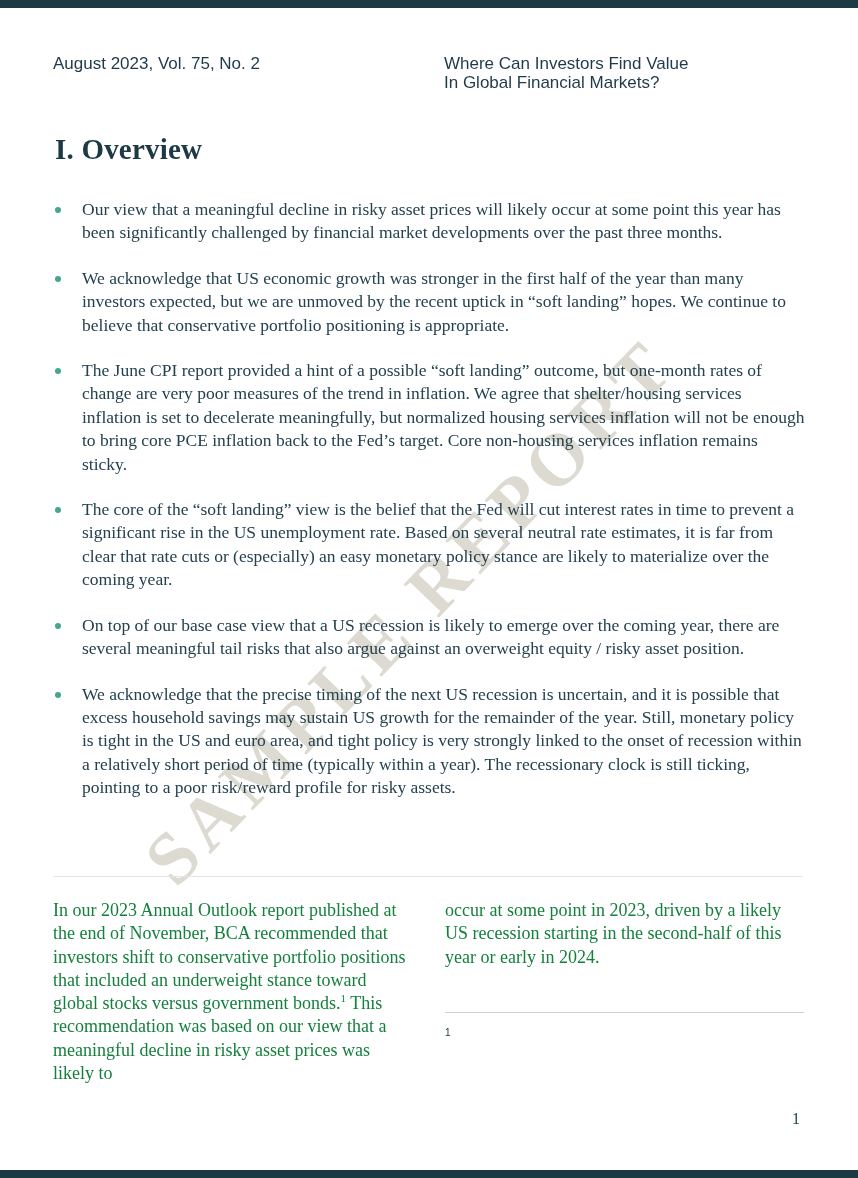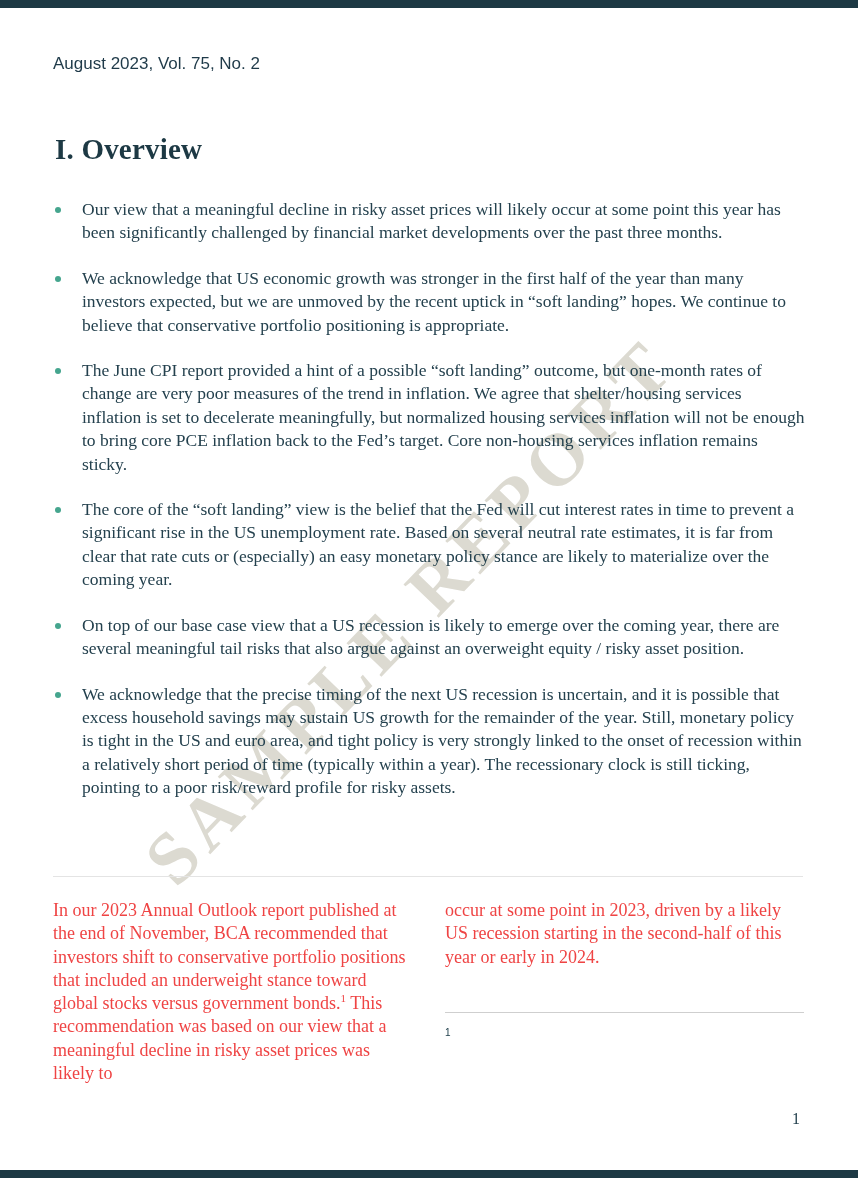--- a/index.html
+++ b/index.html
@@ -96,21 +96,21 @@
     top: 899px; left: 53px;
     width: 752px;
     display: flex;
     gap: 33px;
     z-index: 1;
   }
   .col { width: 359px; }
   .col p {
     font-size: 18px;
     line-height: 23.3px;
-    color: #ef4444;
+    color: #15803d;
   }
   .col sup {
     font-size: 11px;
     line-height: 0;
     vertical-align: super;
   }
 
   .footnote {
     margin-top: 43px;
     border-top: 1px solid #cfcfcf;
@@ -144,20 +144,24 @@
 <body>
 
 <div class="page">
 
   <div class="accent-bar top"></div>
 
   <div class="watermark">SAMPLE REPORT</div>
 
   <div class="header">
     <div class="issue">August 2023, Vol. 75, No. 2</div>
+    <div class="doc-title">
+      <div>Where Can Investors Find Value</div>
+      <div>In Global Financial Markets?</div>
+    </div>
   </div>
 
   <h1 class="section-title">I. Overview</h1>
 
   <div class="bullets">
     <div class="bullet-row">
       <span class="bullet-dot"></span>
       <span class="bullet-text">Our view that a meaningful decline in risky asset prices will likely occur at some point this year has been significantly challenged by financial market developments over the past three months.</span>
     </div>
     <div class="bullet-row">

